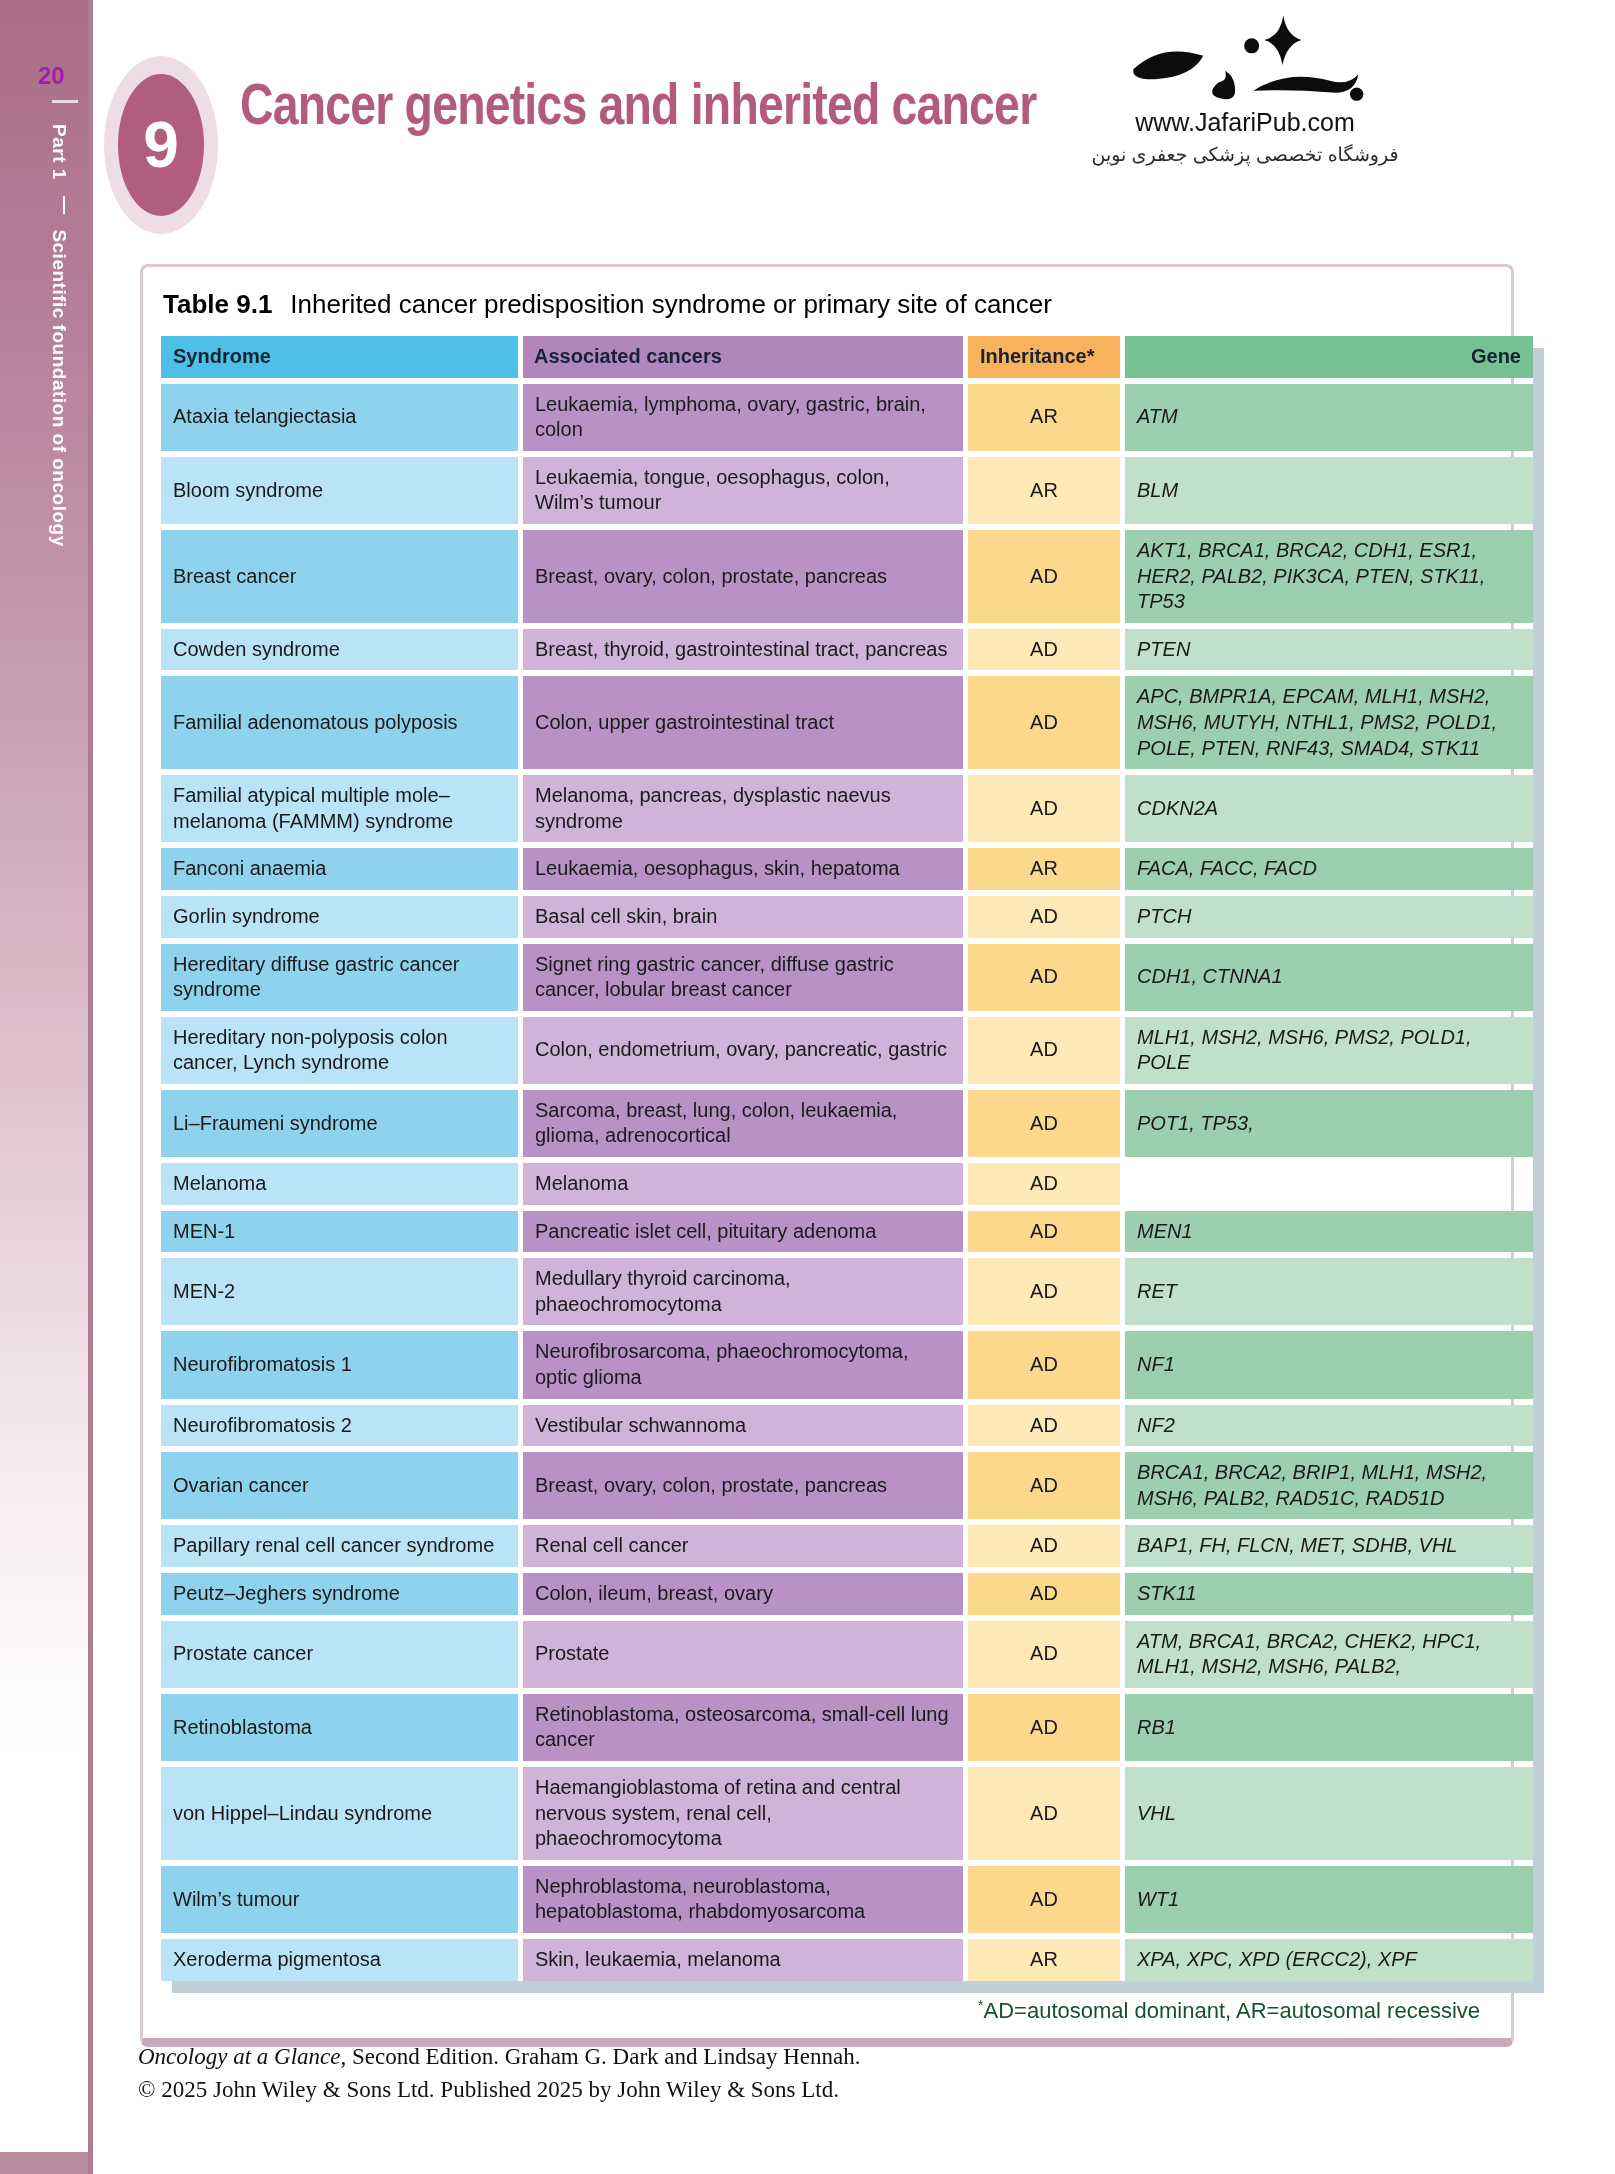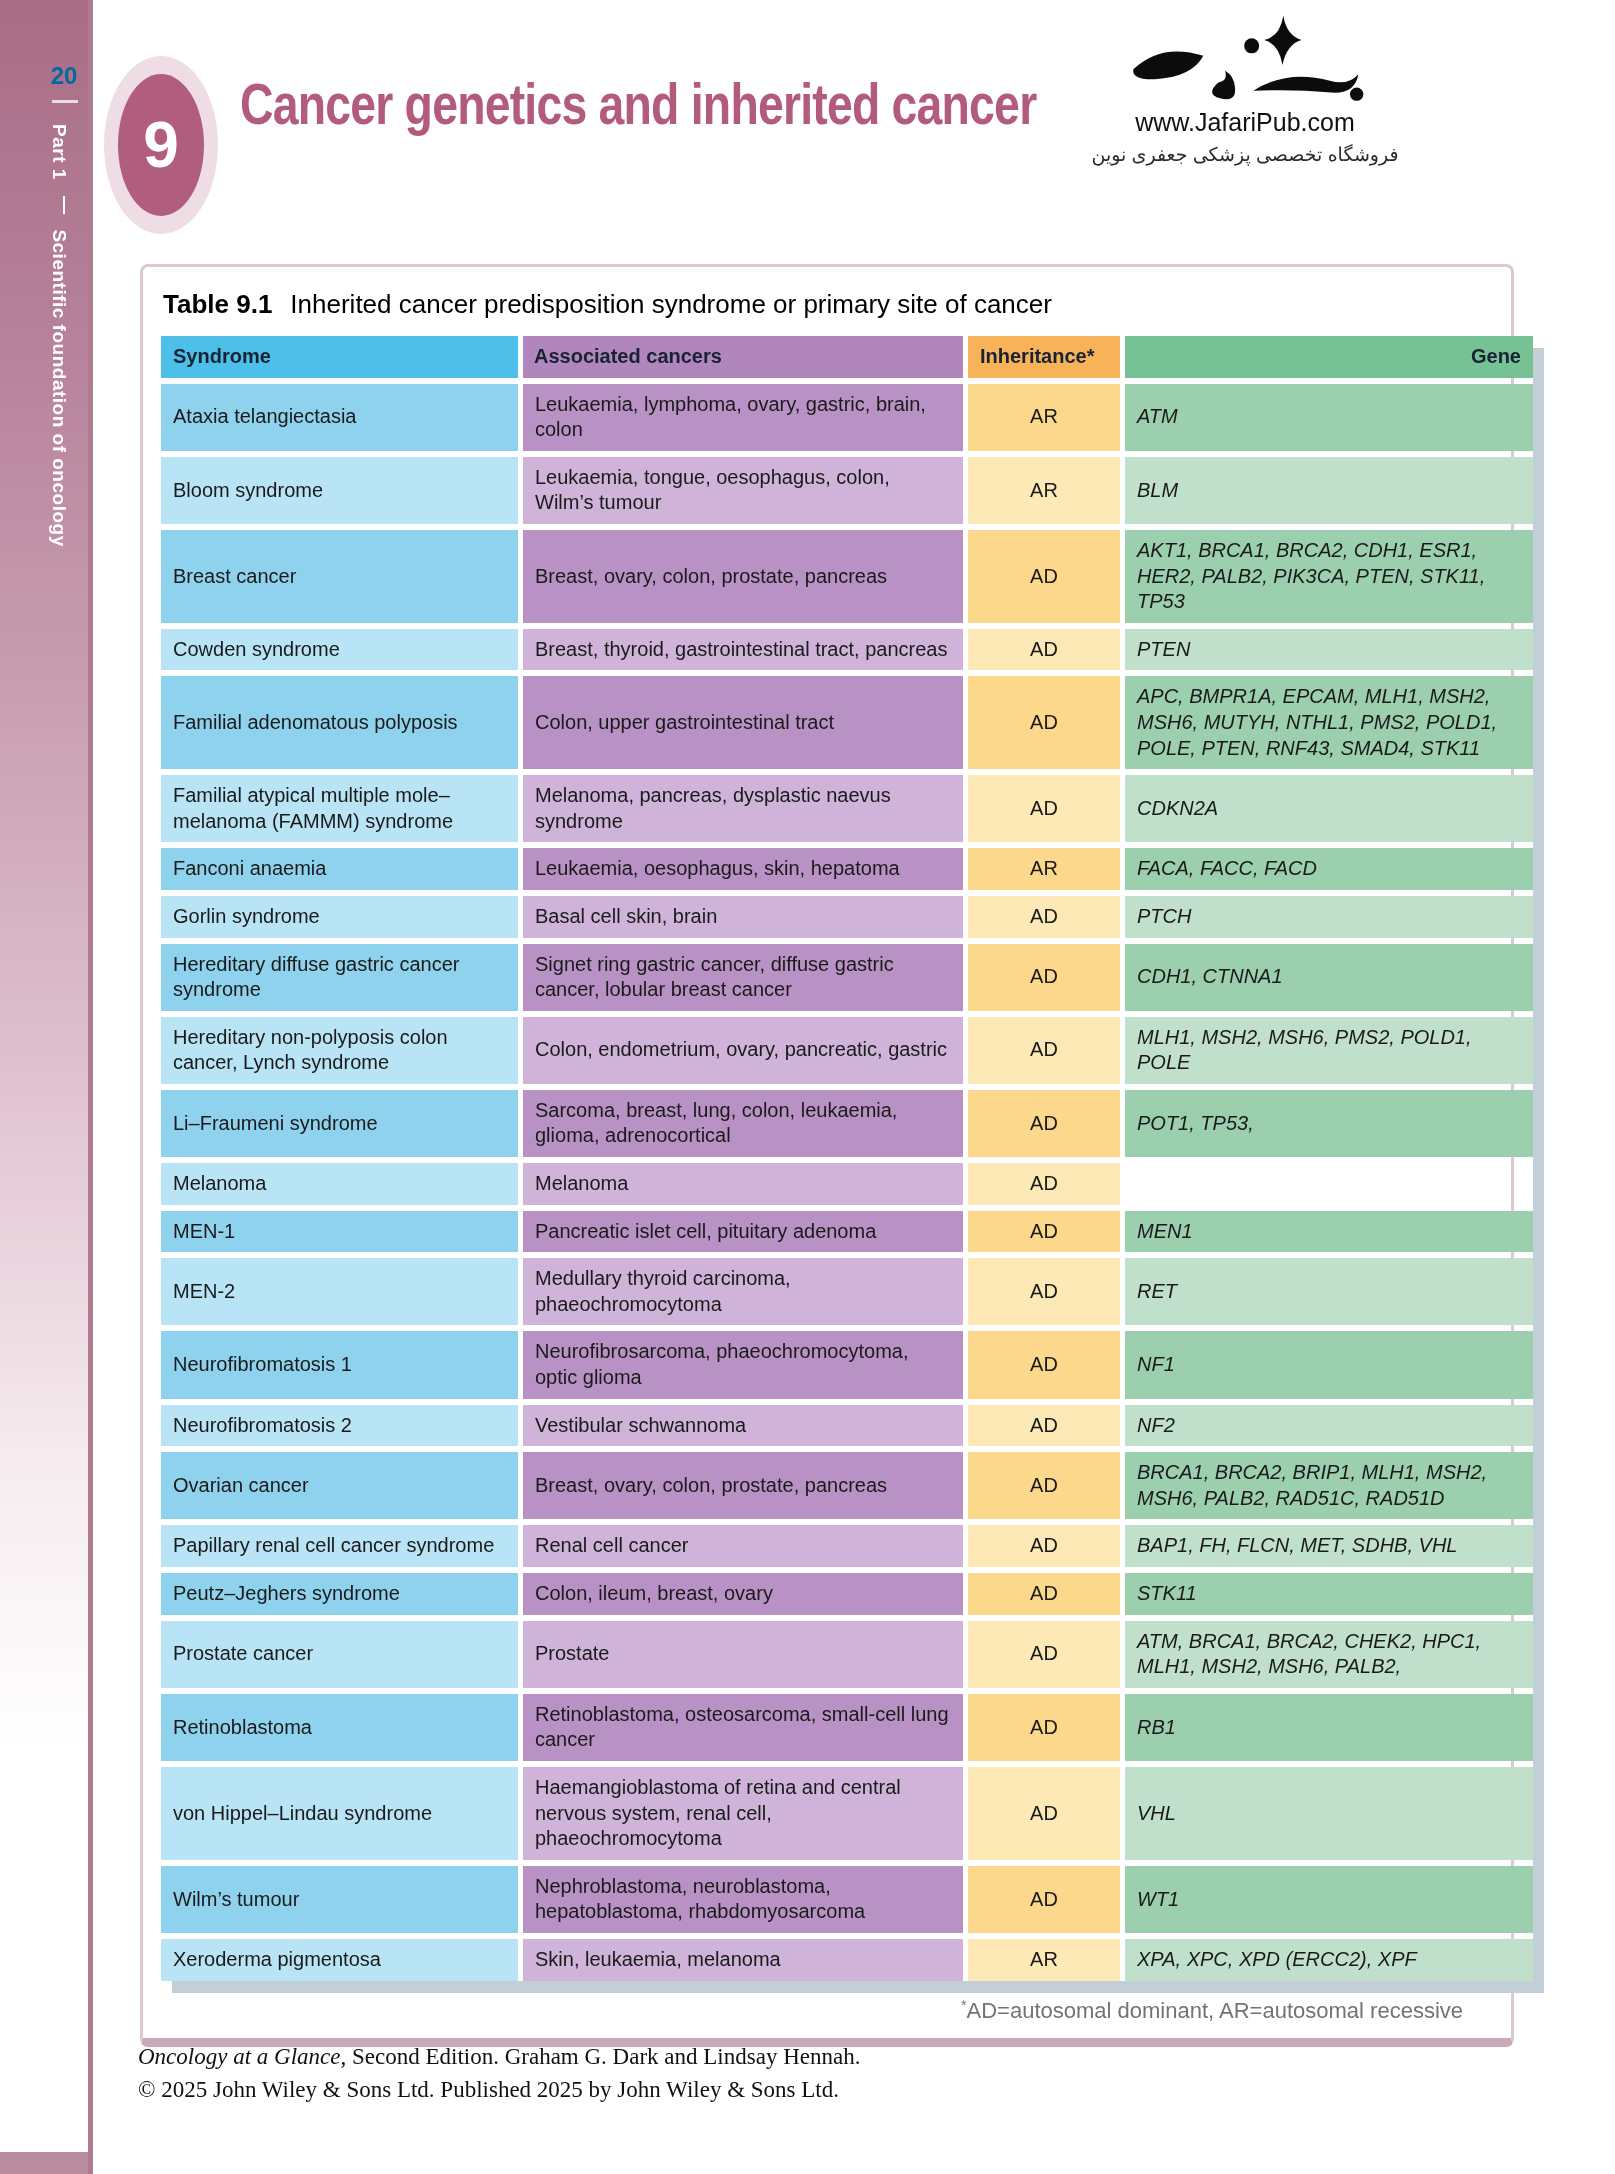--- a/index.html
+++ b/index.html
@@ -7,22 +7,22 @@
     width:1615px;height:2174px;position:relative;background:#ffffff;
     font-family:"Liberation Sans",sans-serif;color:#1a1a1a;overflow:hidden;
   }
   
   .sidebar-grad{
     position:absolute;left:0;top:0;width:90px;height:1750px;
     background:linear-gradient(180deg,#a96d85 0%,#b5809a 18%,#c79cae 38%,#e0c3cf 62%,#f6ecf0 84%,#ffffff 100%);
   }
   .sidebar-line{position:absolute;left:88px;top:0;width:5px;height:2174px;background:#ad7c91;}
   .sidebar-bottom-block{position:absolute;left:0;top:2152px;width:88px;height:22px;background:#b98ca0;}
-  .page-num{position:absolute;left:38px;top:62px;width:52px;text-align:center;
-    color:#0369a1;font-weight:bold;font-size:24px;}
+  .page-num{position:absolute;left:38px;top:62px;width:52px;
+    color:#a21caf;font-weight:bold;font-size:24px;}
   .page-num-rule{position:absolute;left:52px;top:100px;width:26px;height:3px;background:#e9dce2;}
   .side-vert{
     position:absolute;left:48px;top:124px;height:1400px;
     writing-mode:vertical-rl;text-orientation:mixed;
     color:#ffffff;font-weight:bold;font-size:19px;letter-spacing:.5px;white-space:nowrap;
   }
   .side-sep{display:inline-block;width:2px;height:18px;background:#ffffff;margin:10px 0;vertical-align:middle;}
   
   .chap-ring{position:absolute;left:104px;top:56px;width:114px;height:178px;border-radius:50%;background:#eedde5;}
   .chap-circle{position:absolute;left:118px;top:74px;width:86px;height:142px;border-radius:50%;background:#b05d7e;
@@ -56,21 +56,21 @@
   .h-syn{background:#4dbfe8;}
   .h-can{background:#b186bd;padding-left:11px;}
   .h-inh{background:#f8b35a;}
   .h-gene{background:#76c294;text-align:right;}
   .c-syn.dark{background:#8fd2ee;}   .c-syn.light{background:#b9e4f6;}
   .c-can.dark{background:#b992c5;}   .c-can.light{background:#cfb3d9;}
   .c-inh.dark{background:#fbd88c;}   .c-inh.light{background:#fde9b6;}
   .c-gene.dark{background:#9ccfae;}  .c-gene.light{background:#c0e0cb;}
   .c-inh{text-align:center;}
   .c-gene{text-align:left;font-style:italic;}
-  .footnote{margin-top:16px;margin-right:30px;text-align:right;font-size:22px;color:#737373;}
+  .footnote{margin-top:16px;margin-right:13px;text-align:right;font-size:22px;color:#14532d;}
   .footnote sup{font-size:14px;}
   
   .footer{
     position:absolute;left:138px;top:2040px;font-family:"Liberation Serif",serif;
     font-size:23px;line-height:1.45;color:#111;
   }
   .footer .ital{font-style:italic;}
 </style>
 </head>
 <body>

